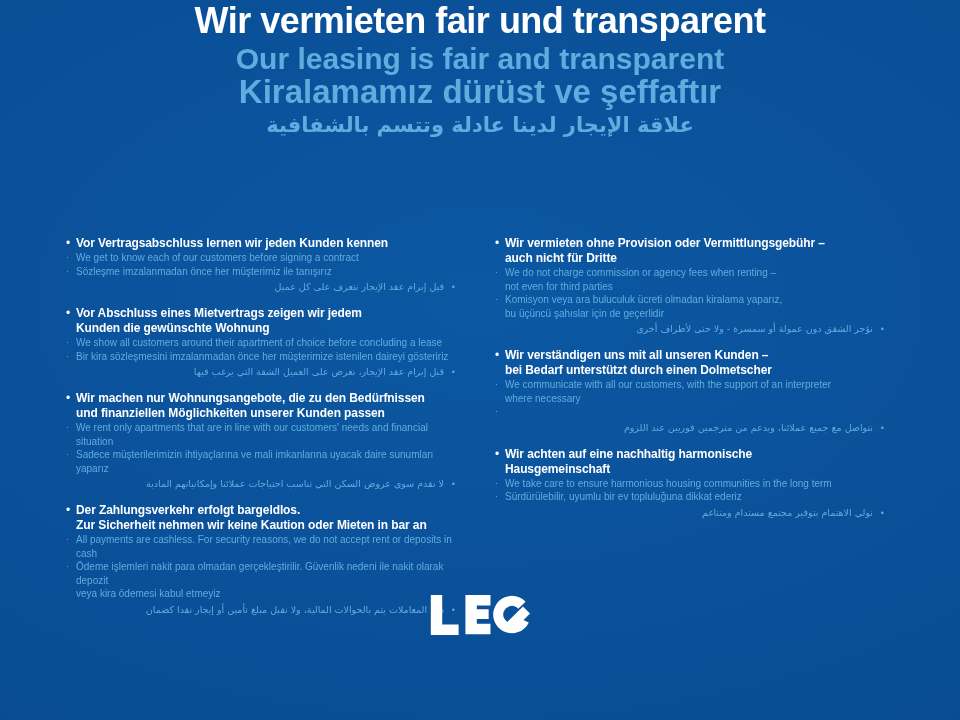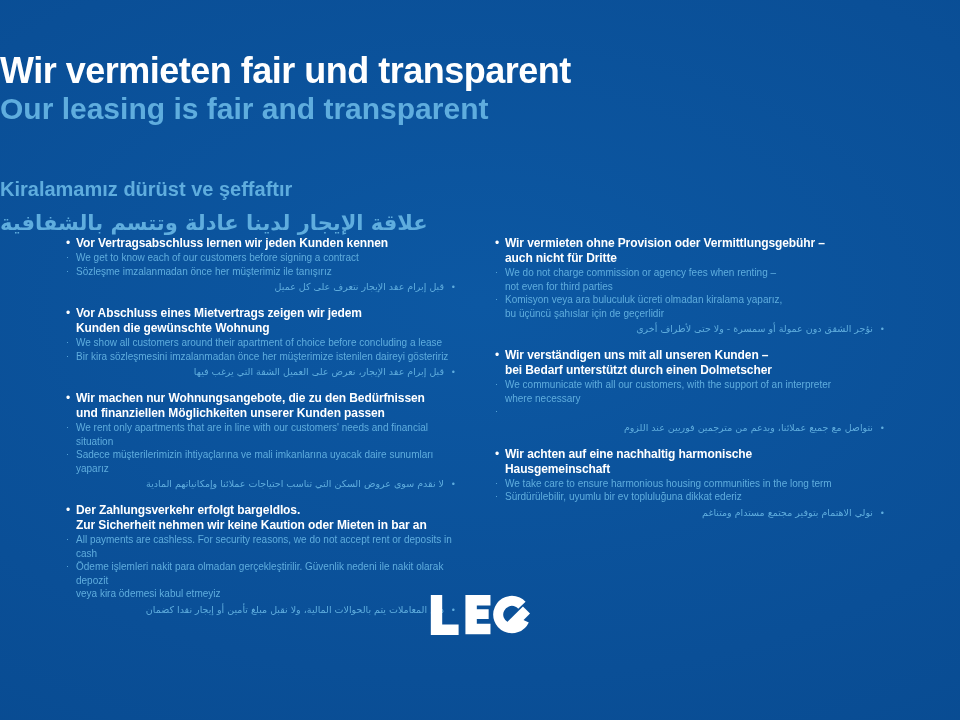--- a/index.html
+++ b/index.html
@@ -9,28 +9,28 @@
   }
   *{margin:0;padding:0;box-sizing:border-box;}
   html,body{width:960px;height:720px;overflow:hidden;}
   body{
     position:relative;
     font-family:"Liberation Sans",sans-serif;
     background:radial-gradient(120% 95% at 50% 42%, #0c58a3 0%, #0a4f97 55%, #07488d 100%);
     color:#fff;
   }
   
-  .header{ padding-top:50px; text-align:left; }
+  .header{ text-align:center; }
   .title-de{
     font-size:36px; font-weight:700; letter-spacing:-0.5px;
     line-height:42px; color:var(--white);
   }
   .subtitle{ color:var(--lb); font-weight:700; }
   .subtitle-en{ font-size:30px; line-height:33px; }
-  .subtitle-tr{ font-size:20px; line-height:33px;margin-top:48px; }
+  .subtitle-tr{ font-size:33px; line-height:33px; }
   .subtitle-ar{
     font-family:"DejaVu Sans",sans-serif;
     font-size:21px; line-height:31px; margin-top:2px; font-weight:700;
   }
   
   .content{
     position:absolute; top:236px; left:66px; right:76px;
     display:grid; grid-template-columns:1fr 1fr; column-gap:40px;
   }
   .section{ margin-bottom:12px; }

